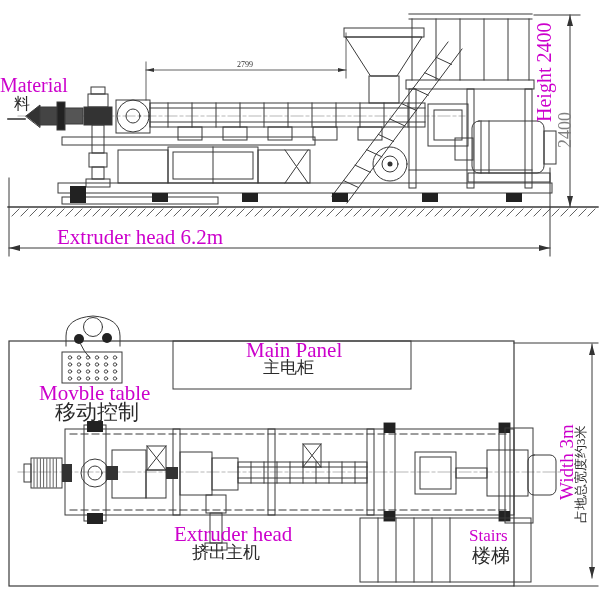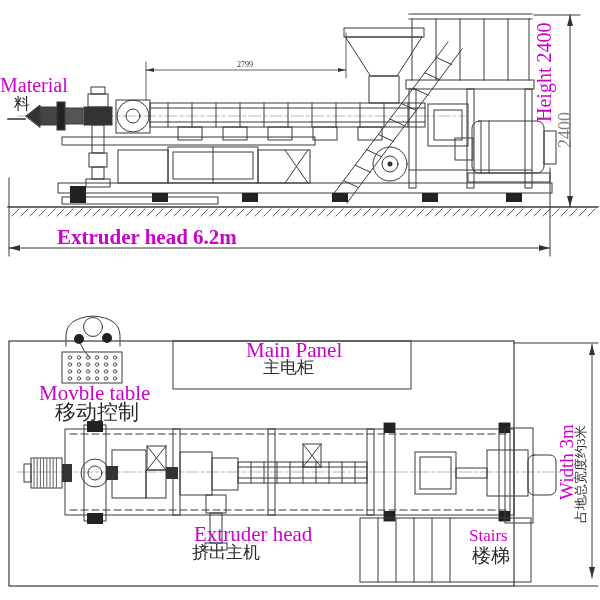--- a/index.html
+++ b/index.html
@@ -387,28 +387,28 @@
       <polygon points="592,344 589,355 595,355" fill="#333" stroke="none"></polygon>
       <polygon points="592,578 589,567 595,567" fill="#333" stroke="none"></polygon>
     </g>
   </g>
  </g>
 </svg>
 
 <div class="lbl mag" style="left:0px;top:75px;font-size:20px;">Material</div>
 <div class="lbl zh" style="left:14px;top:96px;font-size:16px;">料</div>
 <div class="lbl" style="left:237px;top:61px;font-size:8px;color:#333;">2799</div>
-<div class="lbl mag" style="left:57px;top:227px;font-size:21px;font-weight:bold;">Extruder head 6.2m</div>
+<div class="lbl mag" style="left:57px;top:227px;font-size:21px;">Extruder head 6.2m</div>
 <div class="lbl mag rot" style="left:534px;top:122px;font-size:20px;">Height 2400</div>
 <div class="lbl gray rot" style="left:556px;top:148px;font-size:18px;">2400</div>
 
 <div class="lbl mag" style="left:246px;top:340px;font-size:21px;">Main Panel</div>
 <div class="lbl zh" style="left:263px;top:359px;font-size:17px;">主电柜</div>
 <div class="lbl mag" style="left:39px;top:383px;font-size:21px;">Movble table</div>
 <div class="lbl zh" style="left:55px;top:402px;font-size:21px;">移动控制</div>
-<div class="lbl mag" style="left:174px;top:524px;font-size:21px;margin-left:20px;">Extruder head</div>
+<div class="lbl mag" style="left:174px;top:524px;font-size:21px;">Extruder head</div>
 <div class="lbl zh" style="left:192px;top:544px;font-size:17px;">挤出主机</div>
 <div class="lbl mag" style="left:469px;top:527px;font-size:17px;">Stairs</div>
 <div class="lbl zh" style="left:472px;top:546px;font-size:19px;">楼梯</div>
 <div class="lbl mag rot" style="left:557px;top:500px;font-size:19px;">Width 3m</div>
 <div class="lbl zh rot" style="left:574px;top:523px;font-size:13px;">占地总宽度约3米</div>
 
 </div>
 
 </body></html>

